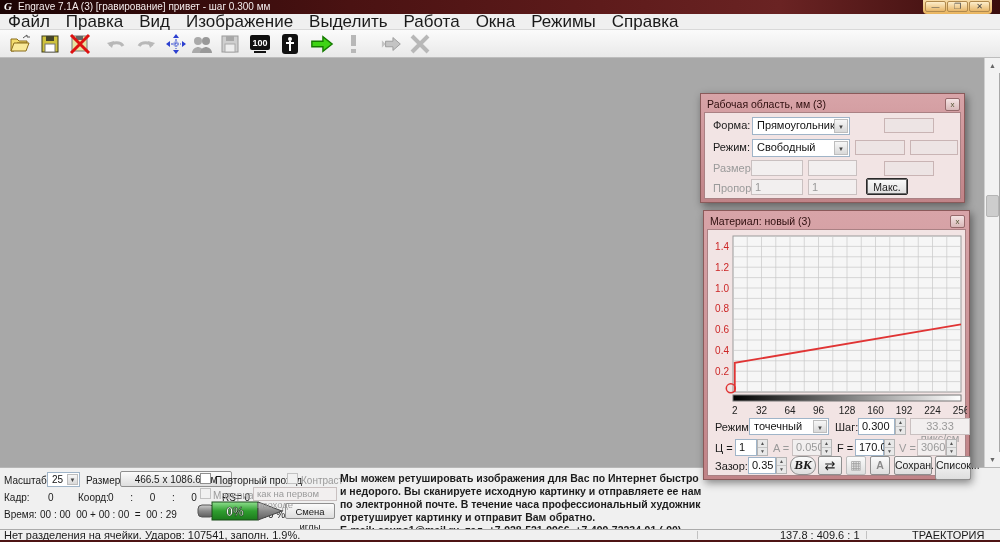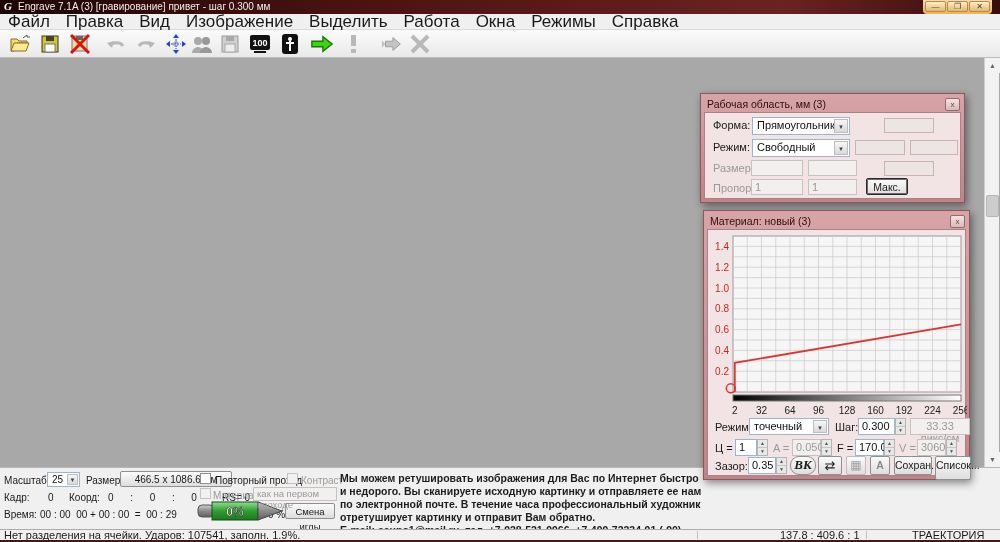--- a/index.html
+++ b/index.html
@@ -374,21 +374,21 @@
     <span class="lbl" style="left:86px; top:7px;">Размер:</span>
     <div class="btn" style="left:120px; top:3px; width:112px; height:16px; line-height:15px; font-size:10px;">466.5 x 1086.6 мм</div>
 
     <span class="cb" style="left:200px; top:5px;"></span>
     <span class="lbl" style="left:215px; top:7px;">Повторный проход</span>
     <span class="cb dim" style="left:287px; top:5px;"></span>
     <span class="lbl dim" style="left:301px; top:7px;">Контраст</span>
 
     <span class="lbl" style="left:4px; top:24px;">Кадр:</span>
     <span class="lbl" style="left:48px; top:24px;">0</span>
-    <span class="lbl" style="left:69px; top:24px;">Коорд:</span>
+    <span class="lbl" style="left:78px; top:24px;">Коорд:</span>
     <span class="lbl pre" style="left:108px; top:24px;">0      :      0      :      0</span>
     <span class="lbl" style="left:222px; top:24px;">RS= 0</span>
 
     <span class="cb dim" style="left:285px; top:22px;"></span>
 
     <span class="lbl" style="left:4px; top:41px;">Время:</span>
     <span class="lbl pre" style="left:40px; top:41px;">00 : 00  00 + 00 : 00  =  00 : 29</span>
 
     <span class="lbl" style="left:223px; top:41px;">Сделано:</span>
     <span class="lbl" style="left:268px; top:41px;">0 %</span>

